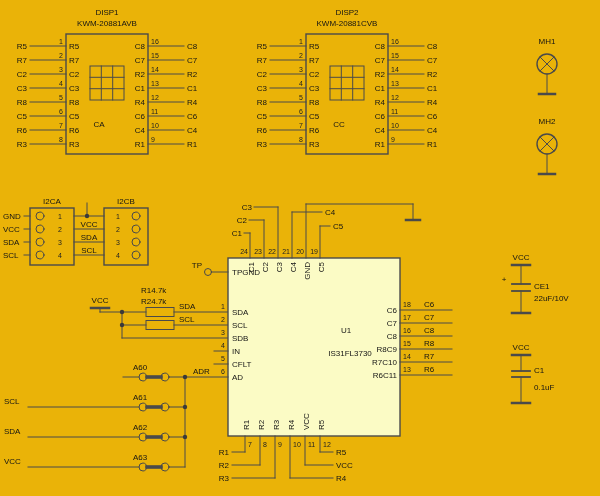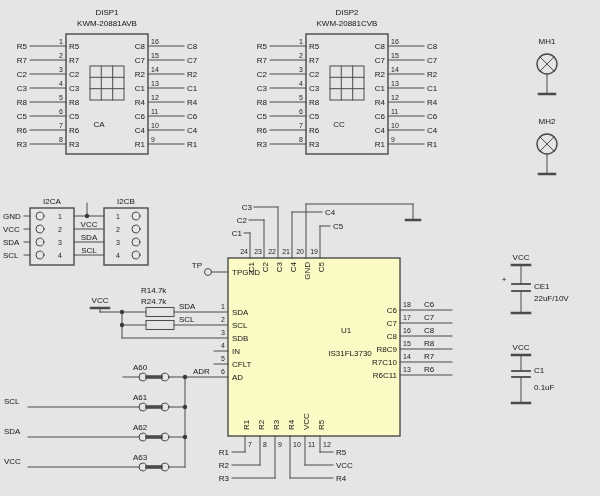--- a/index.html
+++ b/index.html
@@ -1,16 +1,16 @@
 <!DOCTYPE html>
 <html><head>
 <meta charset="utf-8">
 <style>
   html,body{margin:0;background:#fff}
-  .page{position:relative;width:600px;height:496px;background:#e5e5e5;font-family:"Liberation Sans",sans-serif;overflow:hidden}
+  .page{position:relative;width:600px;height:496px;background:#eab308;font-family:"Liberation Sans",sans-serif;overflow:hidden}
   svg{display:block}
   svg text{font-family:"Liberation Sans",sans-serif;font-size:8px;fill:#141414}
   svg .e{text-anchor:end}
   svg .m{text-anchor:middle}
   svg .n{font-size:7px;fill:#222}
   svg line,svg rect,svg circle{stroke:#4a4a4a;stroke-width:1;fill:none;stroke-linecap:square}
   svg .comp{stroke-width:1.4}
   svg .thick{stroke-width:2.5}
   svg .jbar{stroke-width:3.6}
   svg .plate{stroke-width:1.8}

